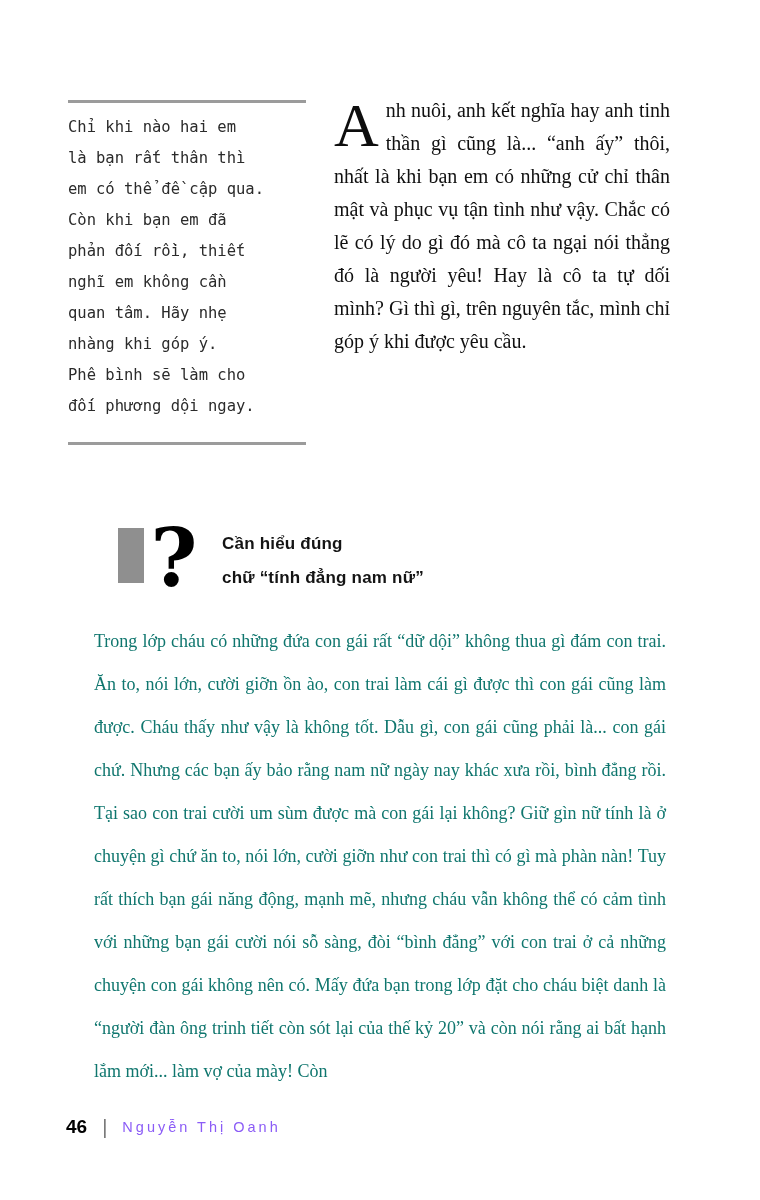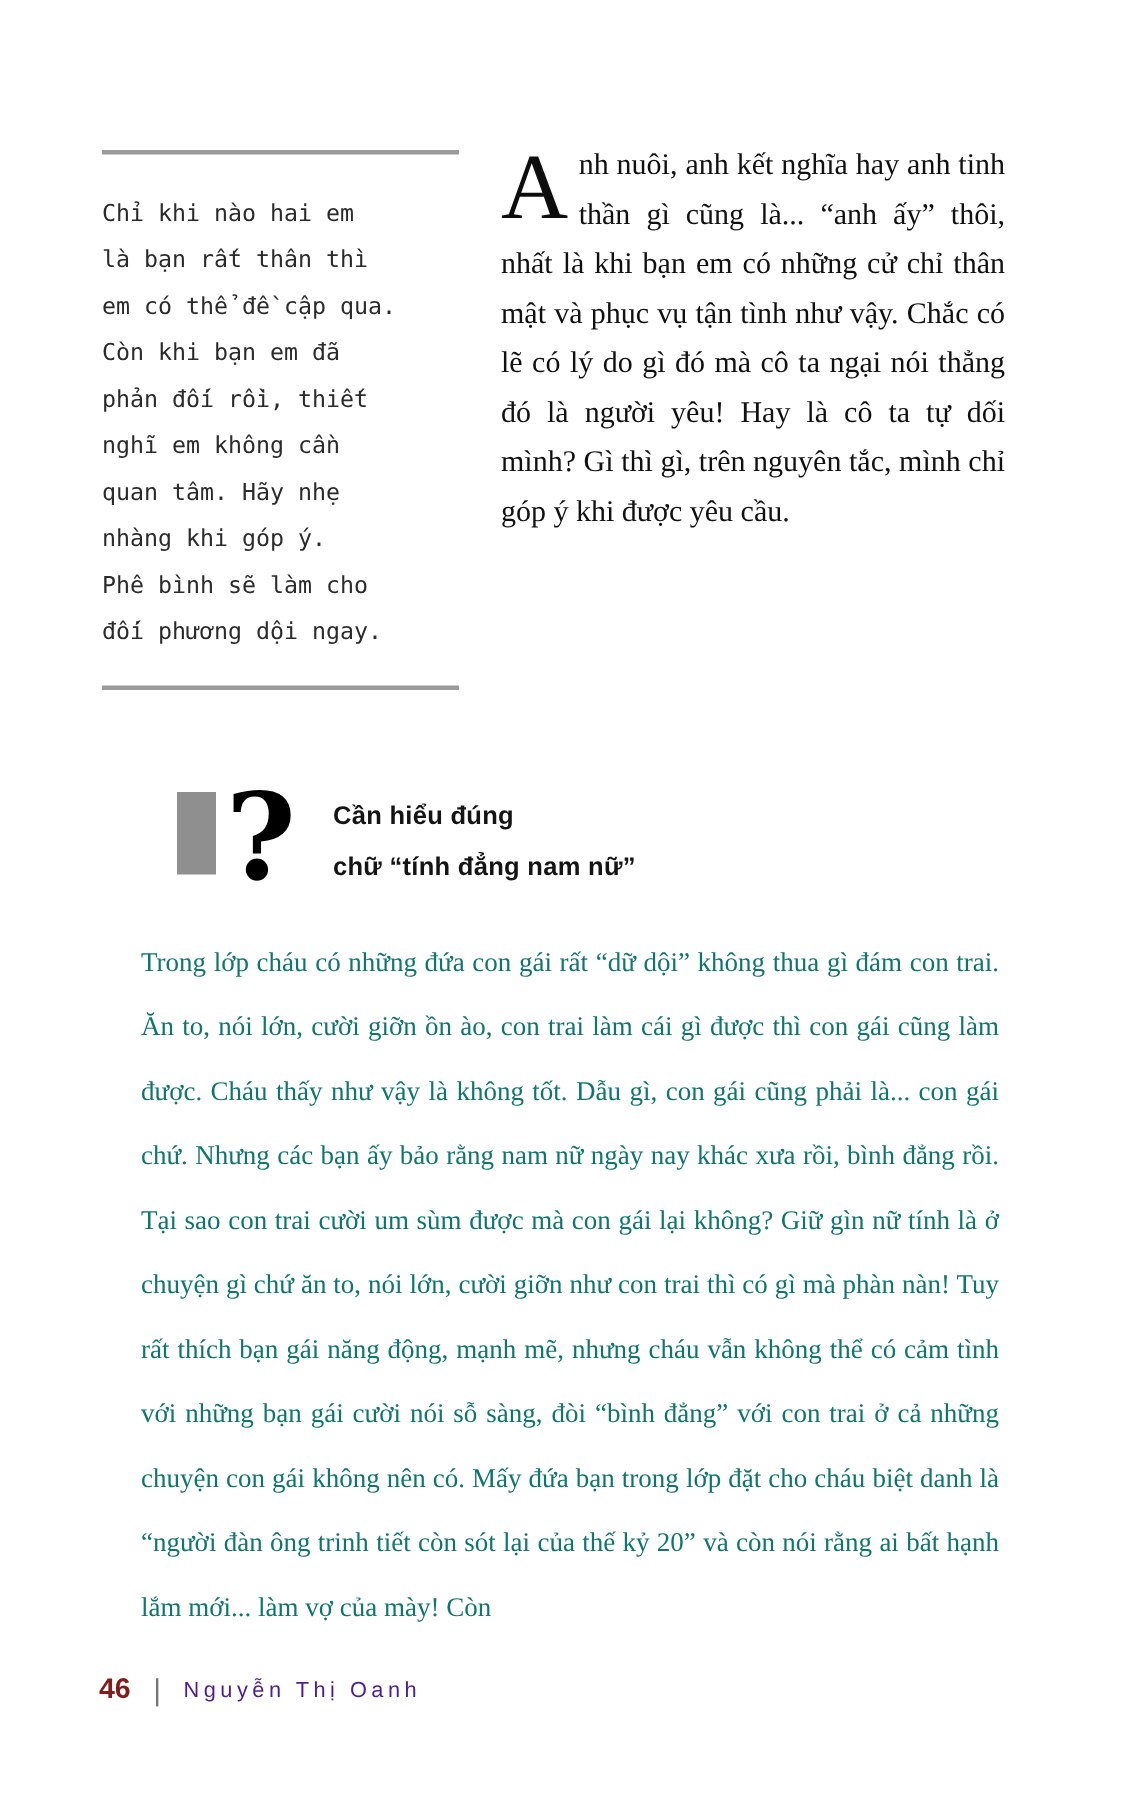--- a/index.html
+++ b/index.html
@@ -15,21 +15,21 @@
   }
 
   
   .pull-quote {
     position: absolute;
     left: 68px;
     top: 100px;
     width: 238px;
     border-top: 3px solid #9b9b9b;
     border-bottom: 3px solid #9b9b9b;
-    padding: 24px 0 20px 0;
+    padding: 9px 0 20px 0;
   }
   .pull-quote-text {
     font-family: "DejaVu Sans Mono", monospace;
     font-size: 15.5px;
     line-height: 31px;
     color: #2b2b2b;
     white-space: pre-line;
   }
 
   
@@ -125,32 +125,32 @@
     position: absolute;
     left: 66px;
     top: 1116px;
     display: flex;
     align-items: center;
     gap: 15px;
   }
   .page-num {
     font-size: 19px;
     font-weight: bold;
-    color: #7f1d1d;
+    color: #000000;
   }
   .footer-divider {
     font-size: 20px;
     font-weight: 300;
     color: #777777;
     line-height: 20px;
   }
   .author {
     font-size: 14.5px;
     letter-spacing: 3px;
-    color: #4c1d95;
+    color: #8b5cf6;
   }
 </style>
 </head>
 <body>
 
 <div class="page">
 
   <aside class="pull-quote">
     <p class="pull-quote-text">Chỉ khi nào hai em
 là bạn rất thân thì

